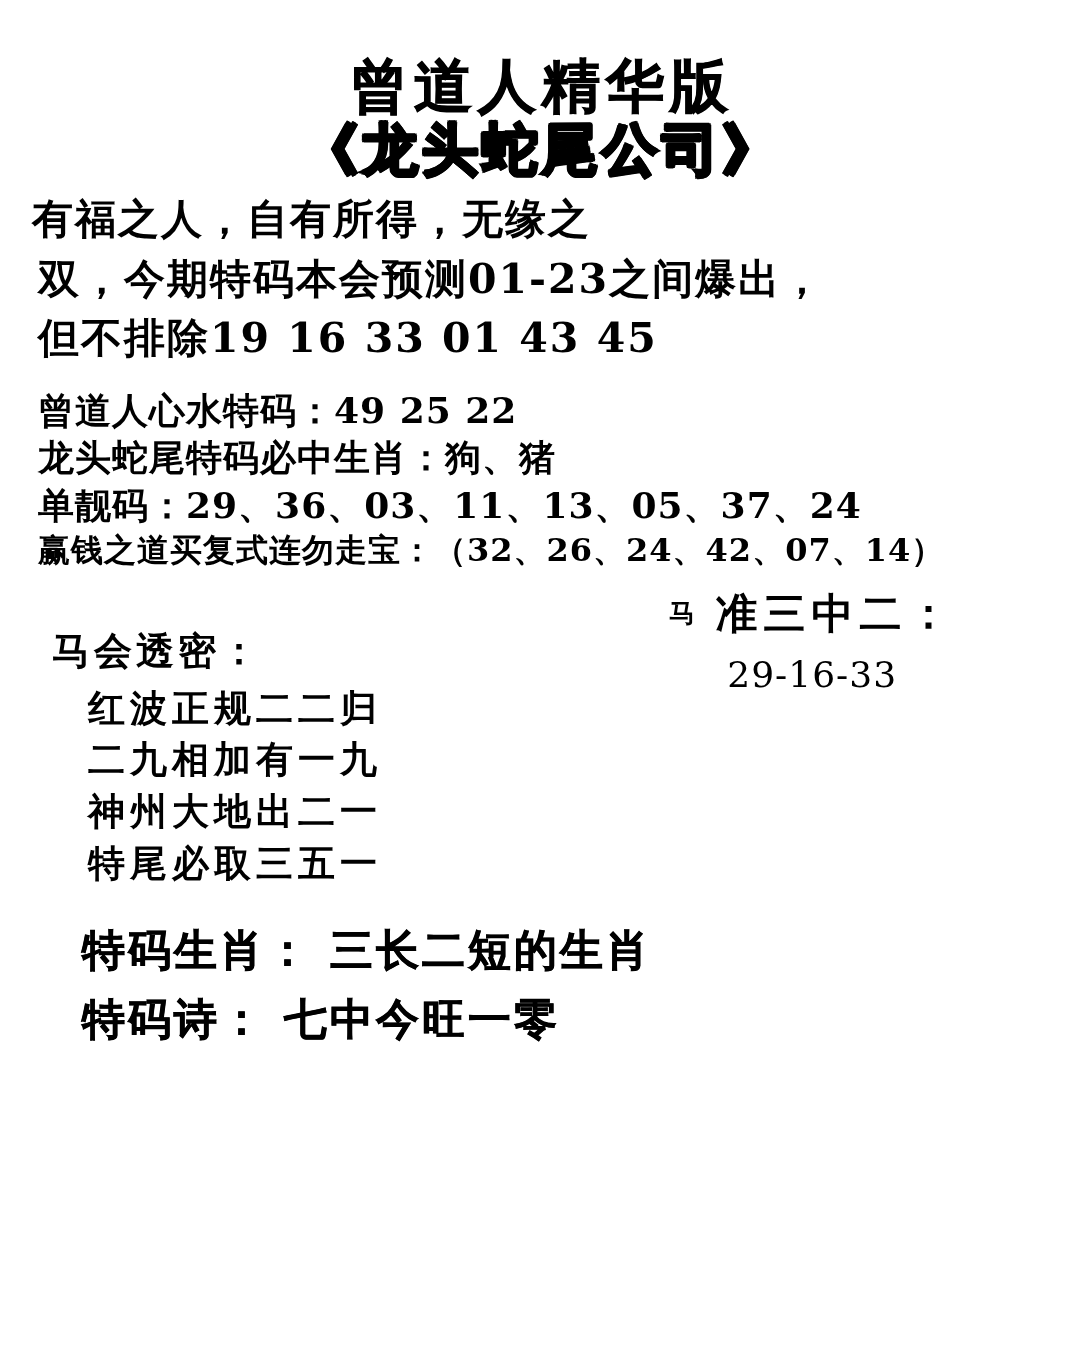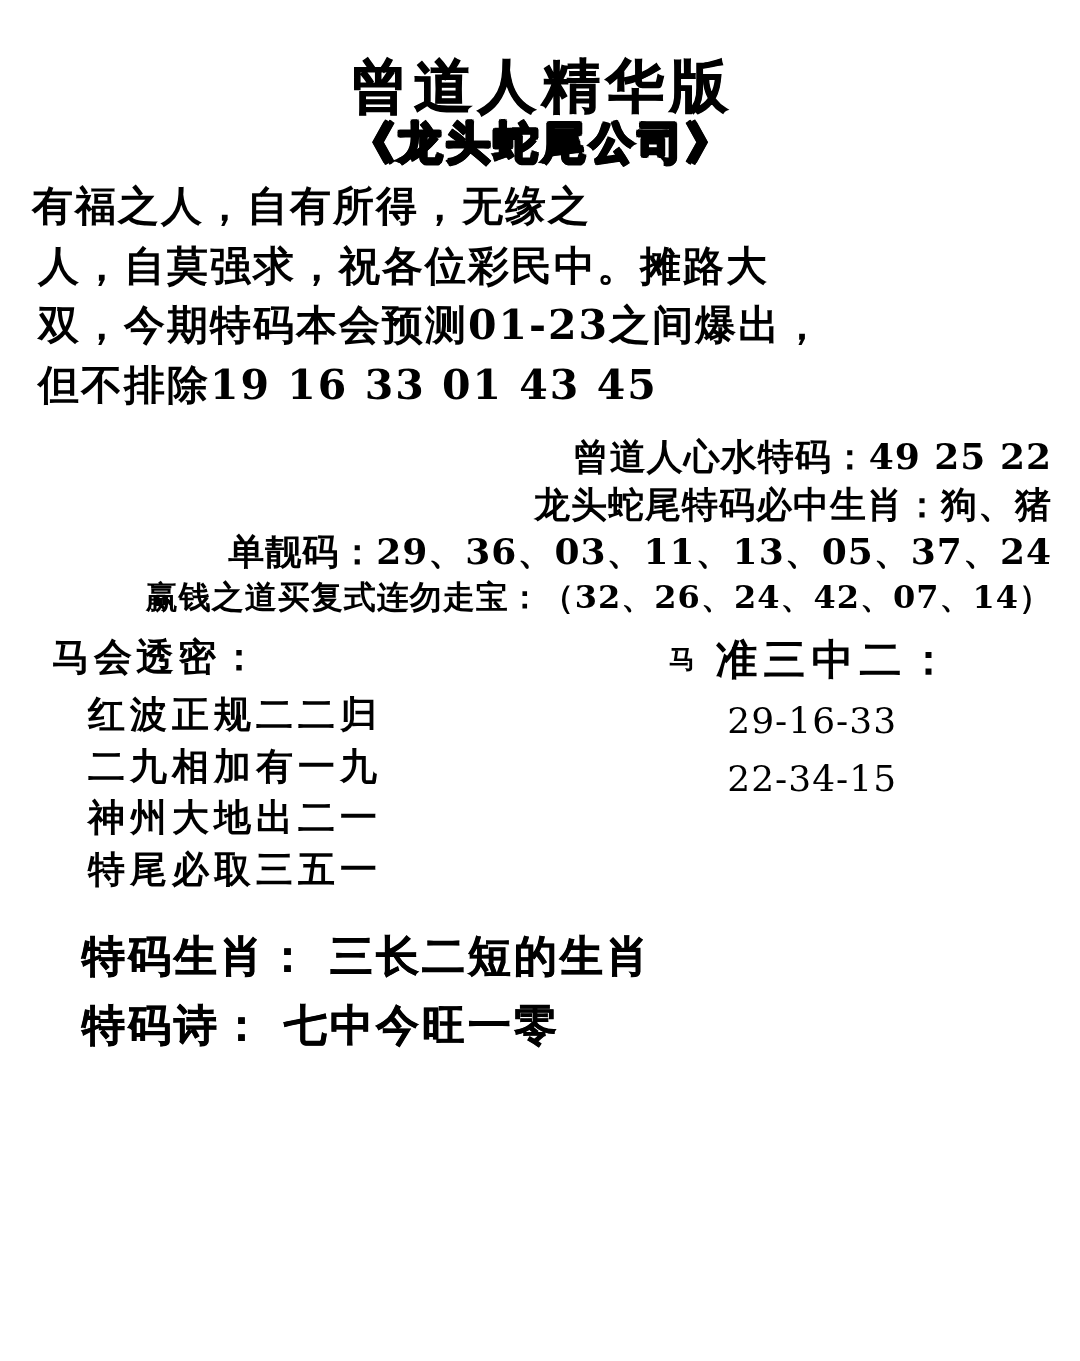--- a/index.html
+++ b/index.html
@@ -31,21 +31,21 @@
     font-size: 58px;
     letter-spacing: 6px;
     line-height: 1.05;
     margin: 16px 0 2px 0;
     -webkit-text-stroke: 1px #000;
   }
   .title2 {
     text-align: center;
     font-family: "DejaVu Serif", serif;
     font-weight: bold;
-    font-size: 44px;
+    font-size: 56px;
     letter-spacing: 4px;
     line-height: 1.1;
     margin: 2px 0 10px 0;
     color: #701a75;
     -webkit-text-stroke: 3px #000;
     text-shadow:
       2px 0 0 #000, -2px 0 0 #000, 0 2px 0 #000, 0 -2px 0 #000;
   }
 
   
@@ -62,32 +62,33 @@
 
   
   .info {
     font-family: "DejaVu Serif", serif;
     font-weight: 600;
     font-size: 36px;
     line-height: 1.32;
     letter-spacing: 1px;
     padding-left: 6px;
   }
-  .info .row { white-space: nowrap; text-align: right; }
+  .info .row { white-space: nowrap; }
   .info .small { font-size: 32px; }
 
   
   .columns {
     display: flex;
     margin-top: 14px;
   }
   .col-left {
     width: 52%;
     box-sizing: border-box;
     padding-left: 20px;
+    margin-top: 40px;
   }
   .col-right {
     width: 48%;
     box-sizing: border-box;
     padding-left: 10px;
   }
   .col-left .heading {
     font-family: "DejaVu Serif", serif;
     font-weight: bold;
     font-size: 38px;
@@ -141,21 +142,20 @@
 </head>
 <body>
 
 <div class="page">
 
   <div class="title1">曾道人精华版</div>
   <div class="title2">《龙头蛇尾公司》</div>
 
   <div class="intro">
     <div class="l1">有福之人，自有所得，无缘之</div>
-    <div class="l2">人，自莫强求，祝各位彩民中。摊路大</div>
     <div class="l3">双，今期特码本会预测01-23之间爆出，</div>
     <div class="l4">但不排除19 16 33  01 43 45</div>
   </div>
 
   <div class="info">
     <div class="row">曾道人心水特码：49  25  22</div>
     <div class="row">龙头蛇尾特码必中生肖：狗、猪</div>
     <div class="row">单靓码：29、36、03、11、13、05、37、24</div>
     <div class="row small">赢钱之道买复式连勿走宝：（32、26、24、42、07、14）</div>
   </div>
@@ -167,21 +167,20 @@
       <div class="poem-line">二九相加有一九</div>
       <div class="poem-line">神州大地出二一</div>
       <div class="poem-line">特尾必取三五一</div>
     </div>
     <div class="col-right">
       <div class="heading">
         <span class="lead">马</span>
         <span>准三中二：</span>
       </div>
       <div class="num-line">29-16-33</div>
-      <div class="num-line">22-34-15</div>
     </div>
   </div>
 
   <div class="bottom">
     <div class="row">
       <span>特码生肖：</span><span class="gap"></span><span>三长二短的生肖</span>
     </div>
     <div class="row">
       <span>特码诗：</span><span class="gap"></span><span>七中今旺一零</span>
     </div>

